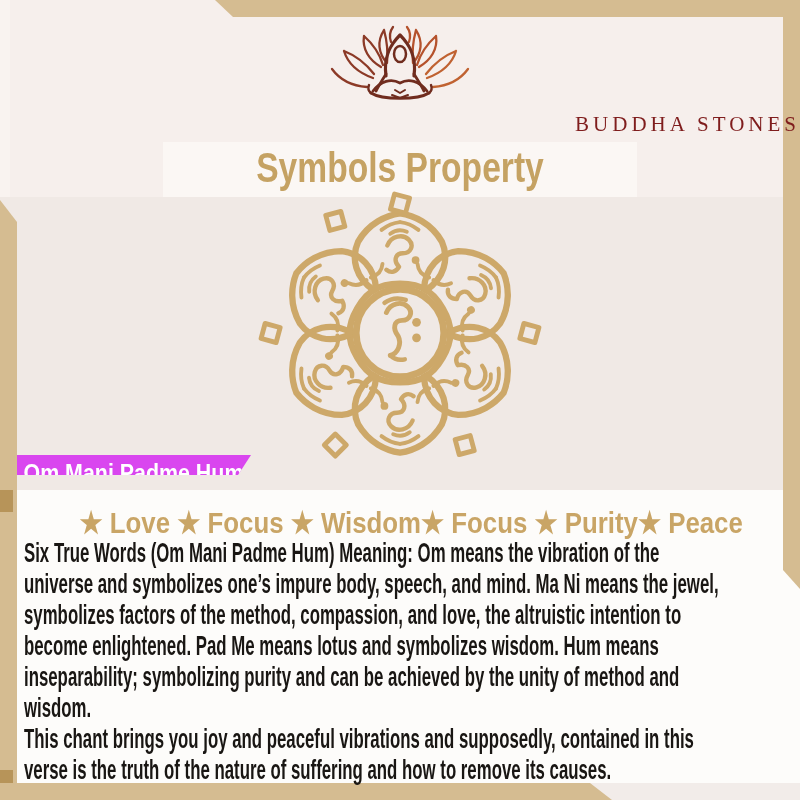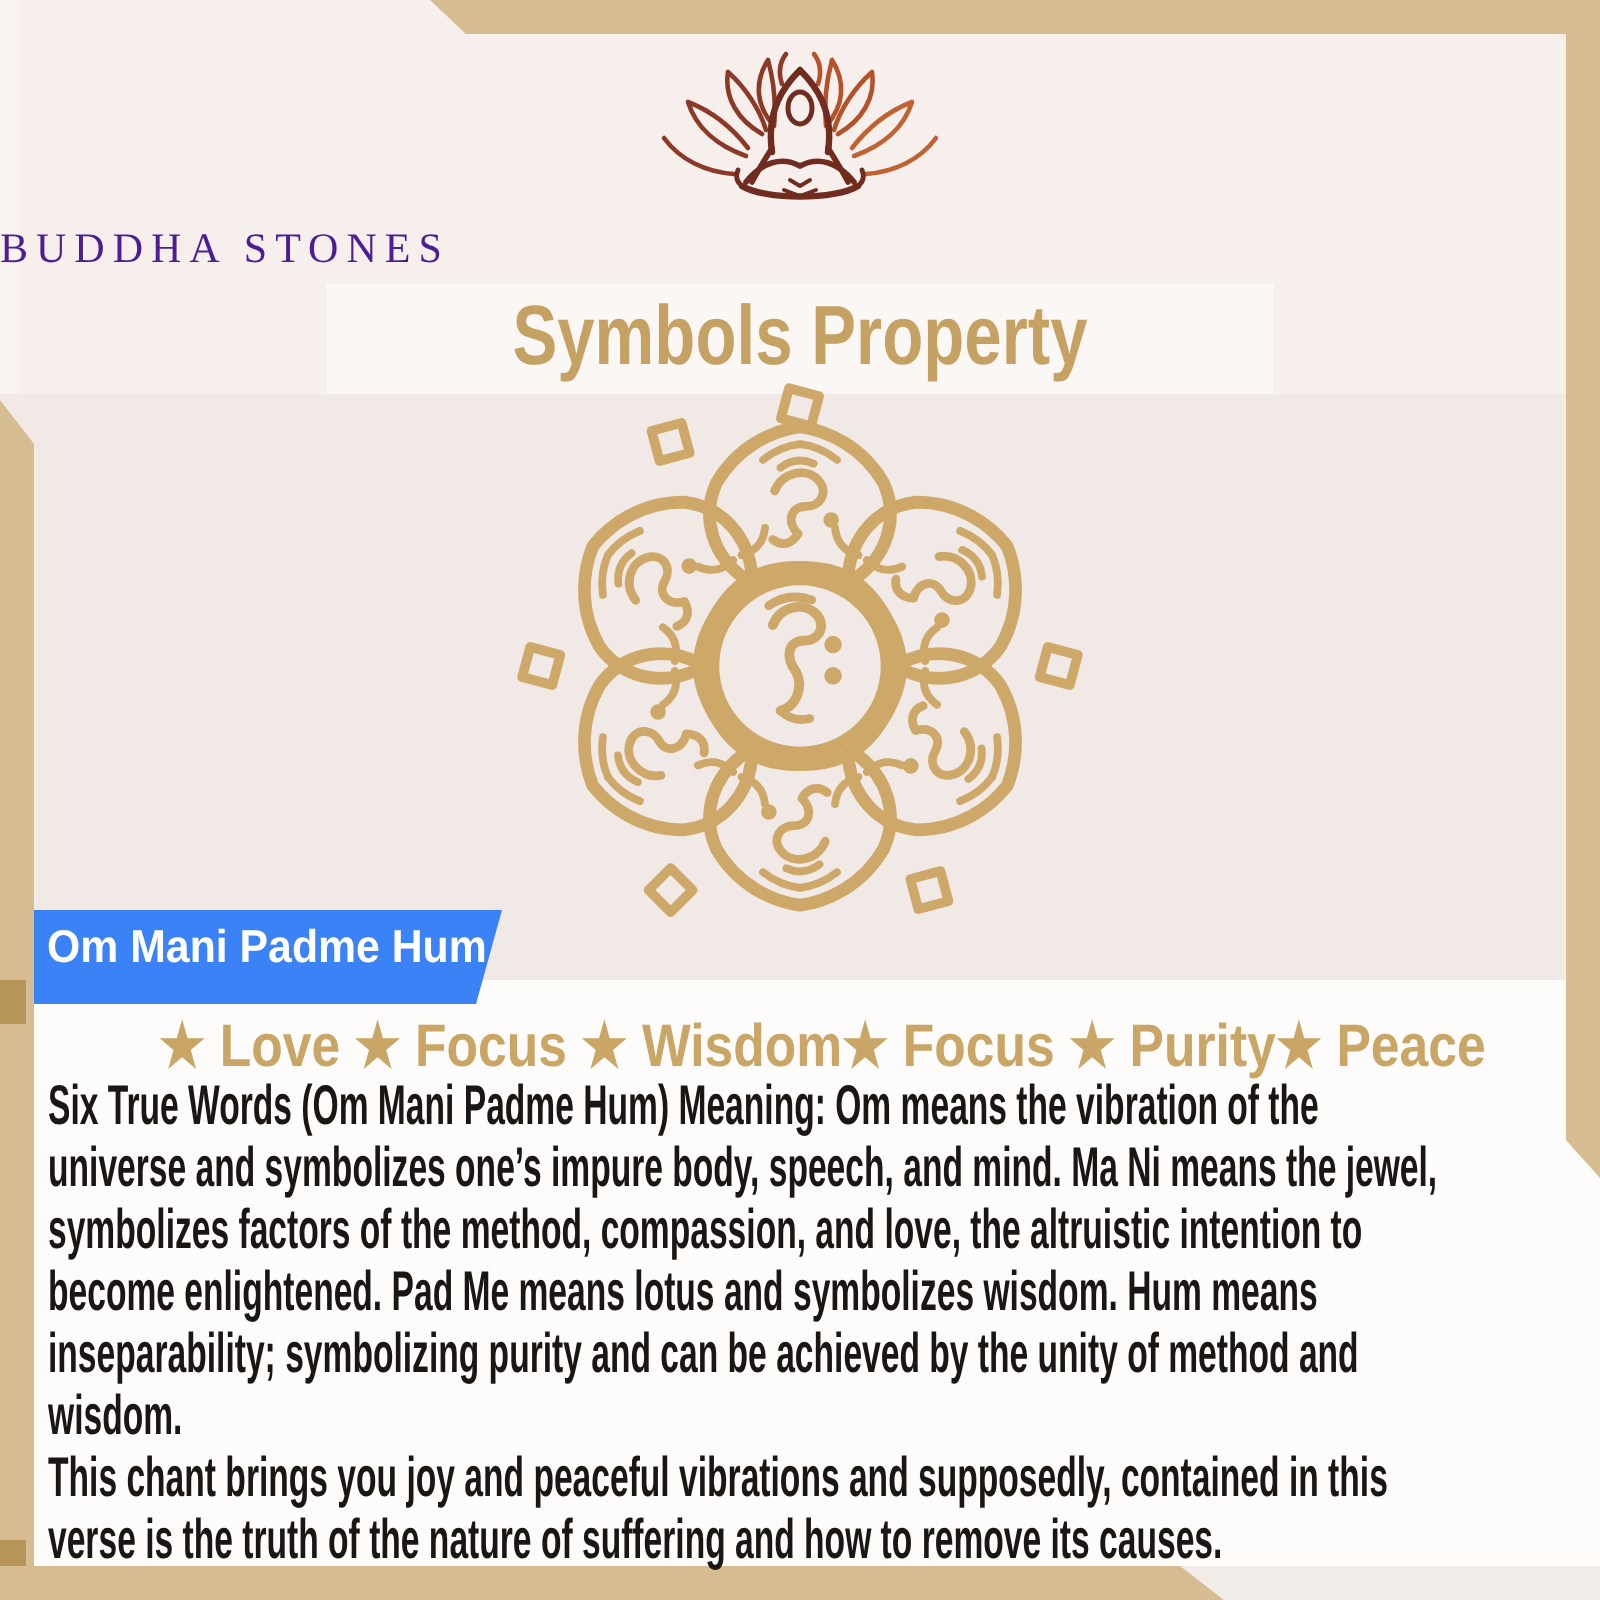--- a/index.html
+++ b/index.html
@@ -22,28 +22,28 @@
              clip-path:polygon(0 0,100% 0,100% 100%,0 570px);}
   #ribbonLeft{left:0;top:200px;width:17px;height:600px;
              clip-path:polygon(0 0,100% 22px,100% 100%,0 100%);}
   #ribbonBottom{left:0;top:783px;width:612px;height:17px;
              clip-path:polygon(0 0,590px 0,612px 100%,0 100%);}
   .fold{background:#b79459;}
   #fold1{left:0;top:490px;width:13px;height:22px;}
   #fold2{left:0;top:770px;width:13px;height:13px;}
 
   
-  #brand{left:0;top:112px;width:800px;text-align:left;
+  #brand{left:0;top:112px;width:800px;text-align:right;
          font-family:"Liberation Serif",serif;font-size:21px;
-         letter-spacing:4px;color:#4c1d95;}
+         letter-spacing:4px;color:#7f1d1d;}
   #title{left:0;top:144px;width:800px;text-align:center;font-weight:bold;
          font-size:42px;color:#c5a263;transform:scaleX(.8);}
 
   
-  #banner{left:17px;top:455px;width:234px;height:47px;background:#3b82f6;
+  #banner{left:17px;top:455px;width:234px;height:20px;background:#d946ef;
           clip-path:polygon(0 0,100% 0,calc(100% - 13px) 100%,0 100%);}
   #banner .txt{display:inline-block;white-space:nowrap;color:#ffffff;
           font-weight:bold;font-size:23px;line-height:36px;padding-left:7px;
           transform:scaleX(.93);transform-origin:0 50%;}
 
   
   #stars{left:0;top:505px;width:800px;text-align:center;font-weight:bold;
          font-size:30px;color:#c9a566;transform:scaleX(.86);text-indent:26px;}
   #desc{left:24px;top:537px;width:1295px;font-weight:bold;font-size:28px;
         line-height:31px;color:#191613;white-space:pre;letter-spacing:0;

